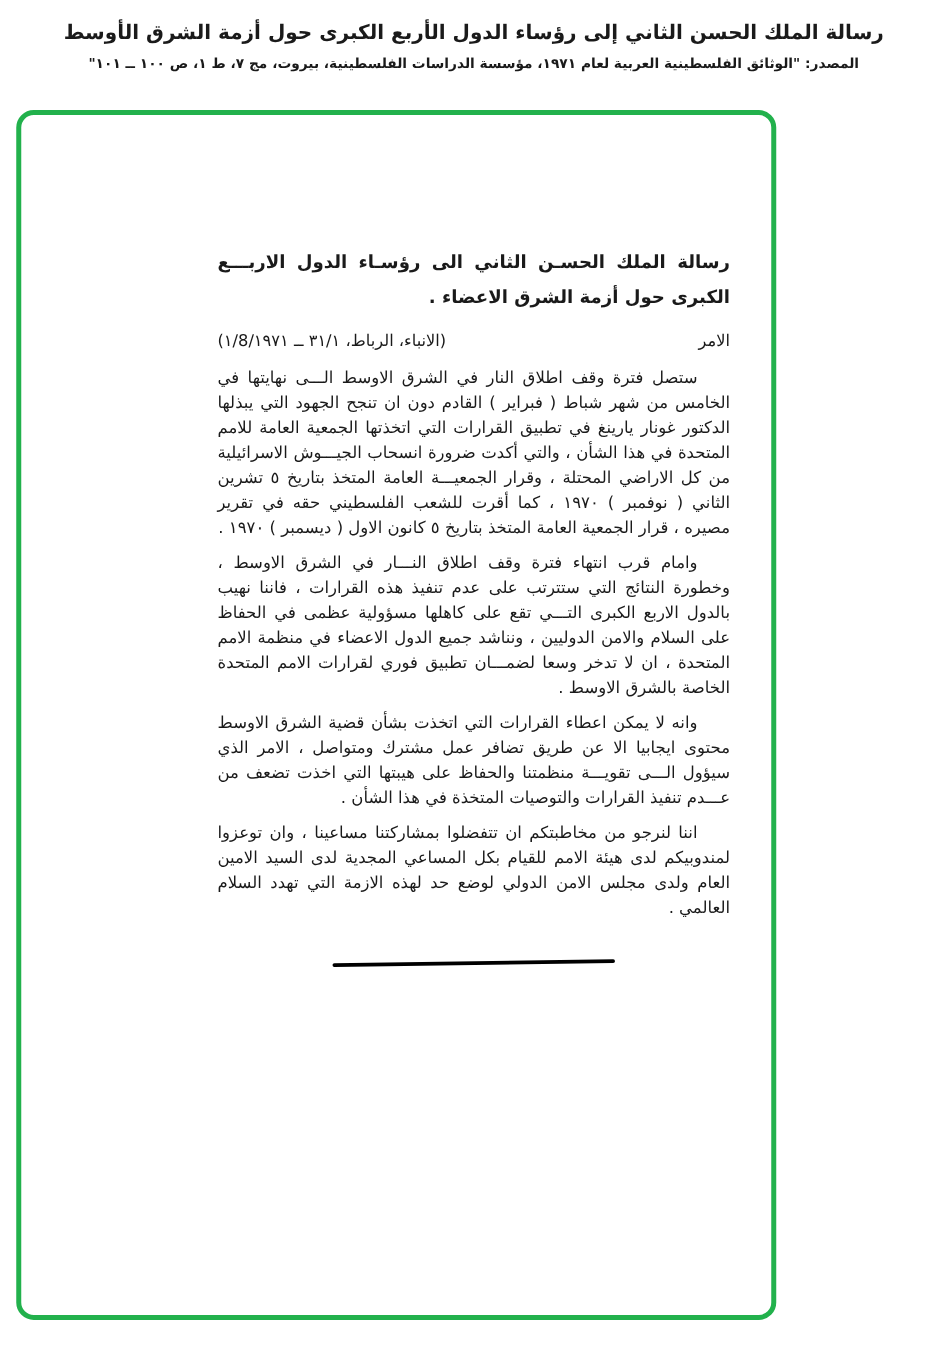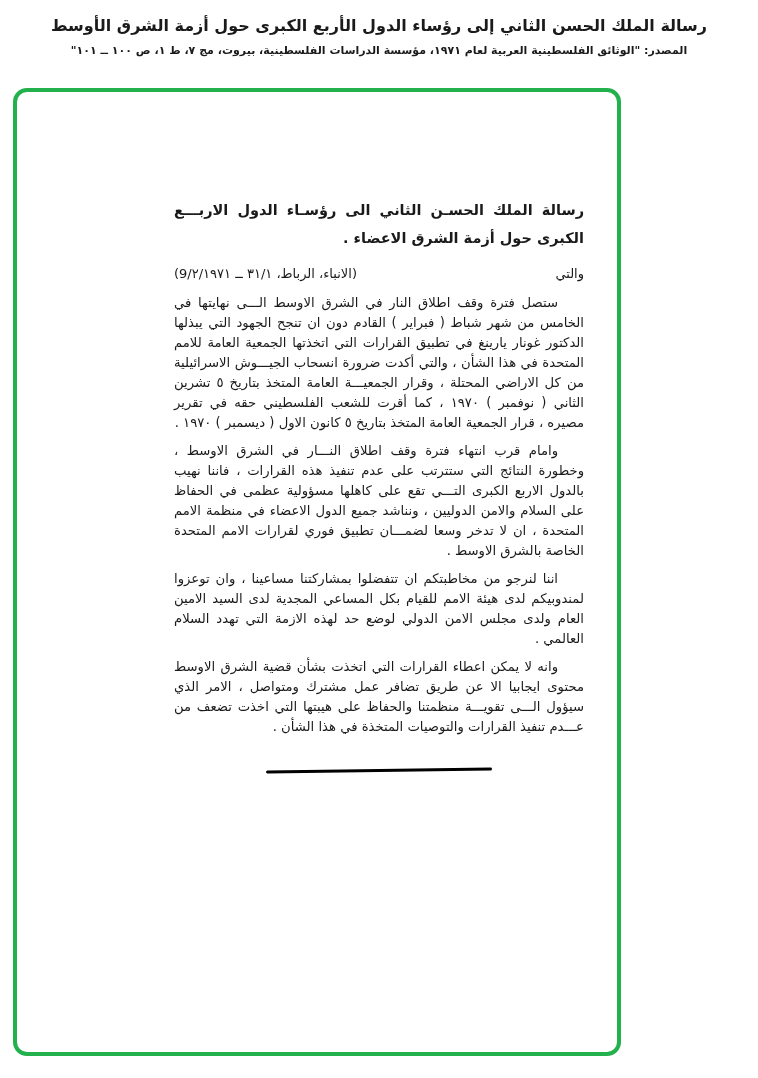--- a/index.html
+++ b/index.html
@@ -99,30 +99,30 @@
   <div class="frame" style="border-color:#22b14c">
 
     <div class="doc">
 
       <div class="doc-title">
         <div class="l1">رسالة الملك الحسـن الثاني الى رؤسـاء الدول الاربـــع</div>
         <div class="l2">الكبرى حول أزمة الشرق الاعضاء .</div>
       </div>
 
       <div class="dateline">
-        <span>والتي</span>
-        <span>(الانباء، الرباط، ٣١/١ ــ 9/٢/١٩٧١)</span>
+        <span>الامر</span>
+        <span>(الانباء، الرباط، ٣١/١ ــ ١/8/١٩٧١)</span>
       </div>
 
       <p class="para">ستصل فترة وقف اطلاق النار في الشرق الاوسط الـــى نهايتها في الخامس من شهر شباط ( فبراير ) القادم دون ان تنجح الجهود التي يبذلها الدكتور غونار يارينغ في تطبيق القرارات التي اتخذتها الجمعية العامة للامم المتحدة في هذا الشأن ، والتي أكدت ضرورة انسحاب الجيـــوش الاسرائيلية من كل الاراضي المحتلة ، وقرار الجمعيـــة العامة المتخذ بتاريخ ٥ تشرين الثاني ( نوفمبر ) ١٩٧٠ ، كما أقرت للشعب الفلسطيني حقه في تقرير مصيره ، قرار الجمعية العامة المتخذ بتاريخ ٥ كانون الاول ( ديسمبر ) ١٩٧٠ .</p>
 
       <p class="para">وامام قرب انتهاء فترة وقف اطلاق النـــار في الشرق الاوسط ، وخطورة النتائج التي ستترتب على عدم تنفيذ هذه القرارات ، فاننا نهيب بالدول الاربع الكبرى التـــي تقع على كاهلها مسؤولية عظمى في الحفاظ على السلام والامن الدوليين ، ونناشد جميع الدول الاعضاء في منظمة الامم المتحدة ، ان لا تدخر وسعا لضمـــان تطبيق فوري لقرارات الامم المتحدة الخاصة بالشرق الاوسط .</p>
 
+      <p class="para">وانه لا يمكن اعطاء القرارات التي اتخذت بشأن قضية الشرق الاوسط محتوى ايجابيا الا عن طريق تضافر عمل مشترك ومتواصل ، الامر الذي سيؤول الـــى تقويـــة منظمتنا والحفاظ على هيبتها التي اخذت تضعف من عـــدم تنفيذ القرارات والتوصيات المتخذة في هذا الشأن .</p>
+
       <p class="para">اننا لنرجو من مخاطبتكم ان تتفضلوا بمشاركتنا مساعينا ، وان توعزوا لمندوبيكم لدى هيئة الامم للقيام بكل المساعي المجدية لدى السيد الامين العام ولدى مجلس الامن الدولي لوضع حد لهذه الازمة التي تهدد السلام العالمي .</p>
-
-      <p class="para">وانه لا يمكن اعطاء القرارات التي اتخذت بشأن قضية الشرق الاوسط محتوى ايجابيا الا عن طريق تضافر عمل مشترك ومتواصل ، الامر الذي سيؤول الـــى تقويـــة منظمتنا والحفاظ على هيبتها التي اخذت تضعف من عـــدم تنفيذ القرارات والتوصيات المتخذة في هذا الشأن .</p>
 
       <div class="end-rule"></div>
 
     </div>
   </div>
 
 </div>
 
 </body></html>

